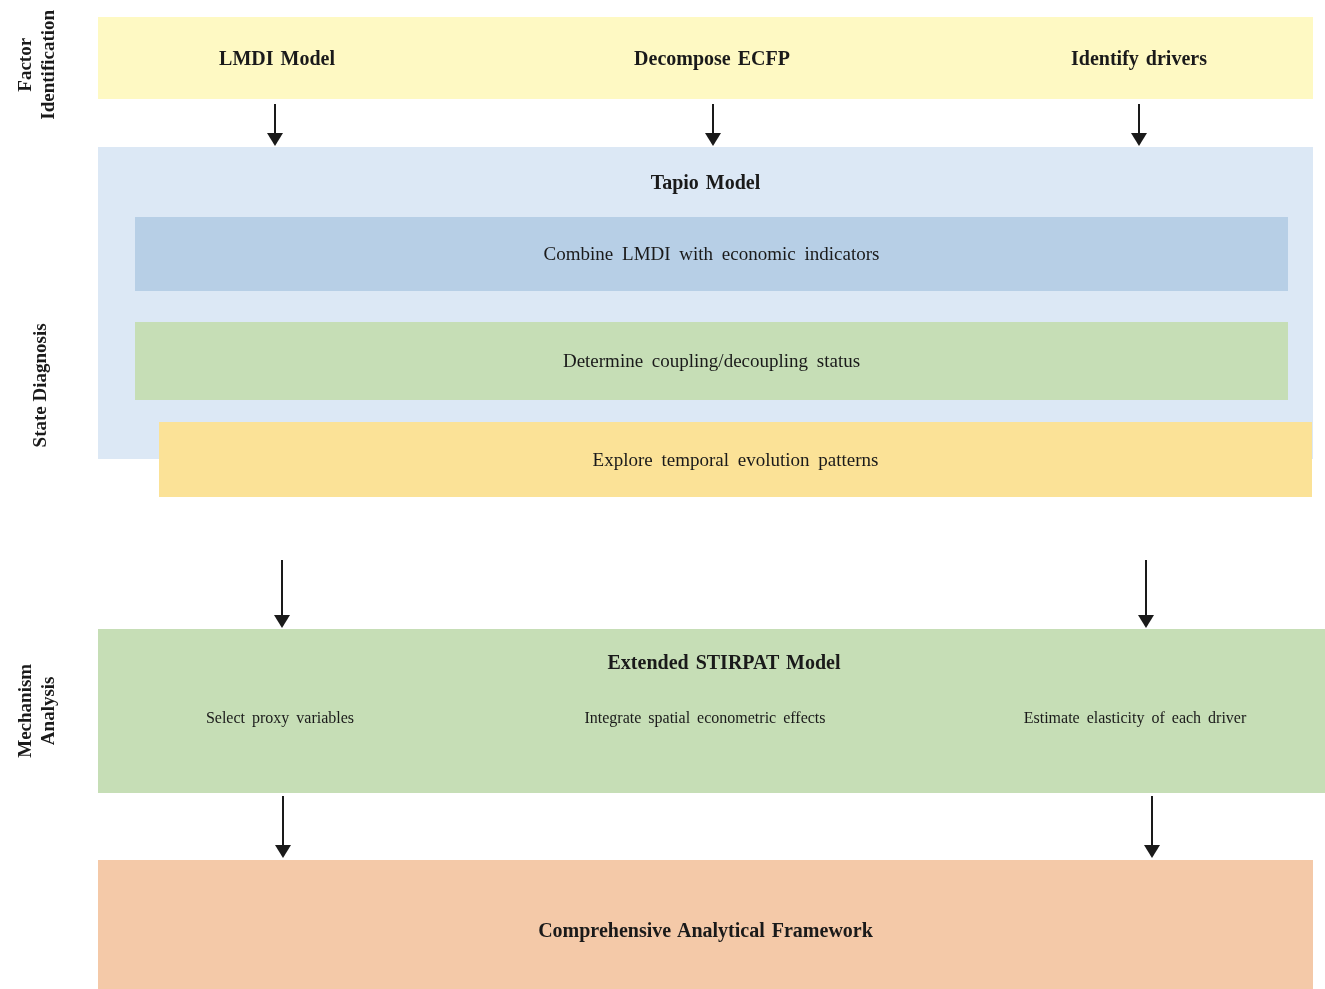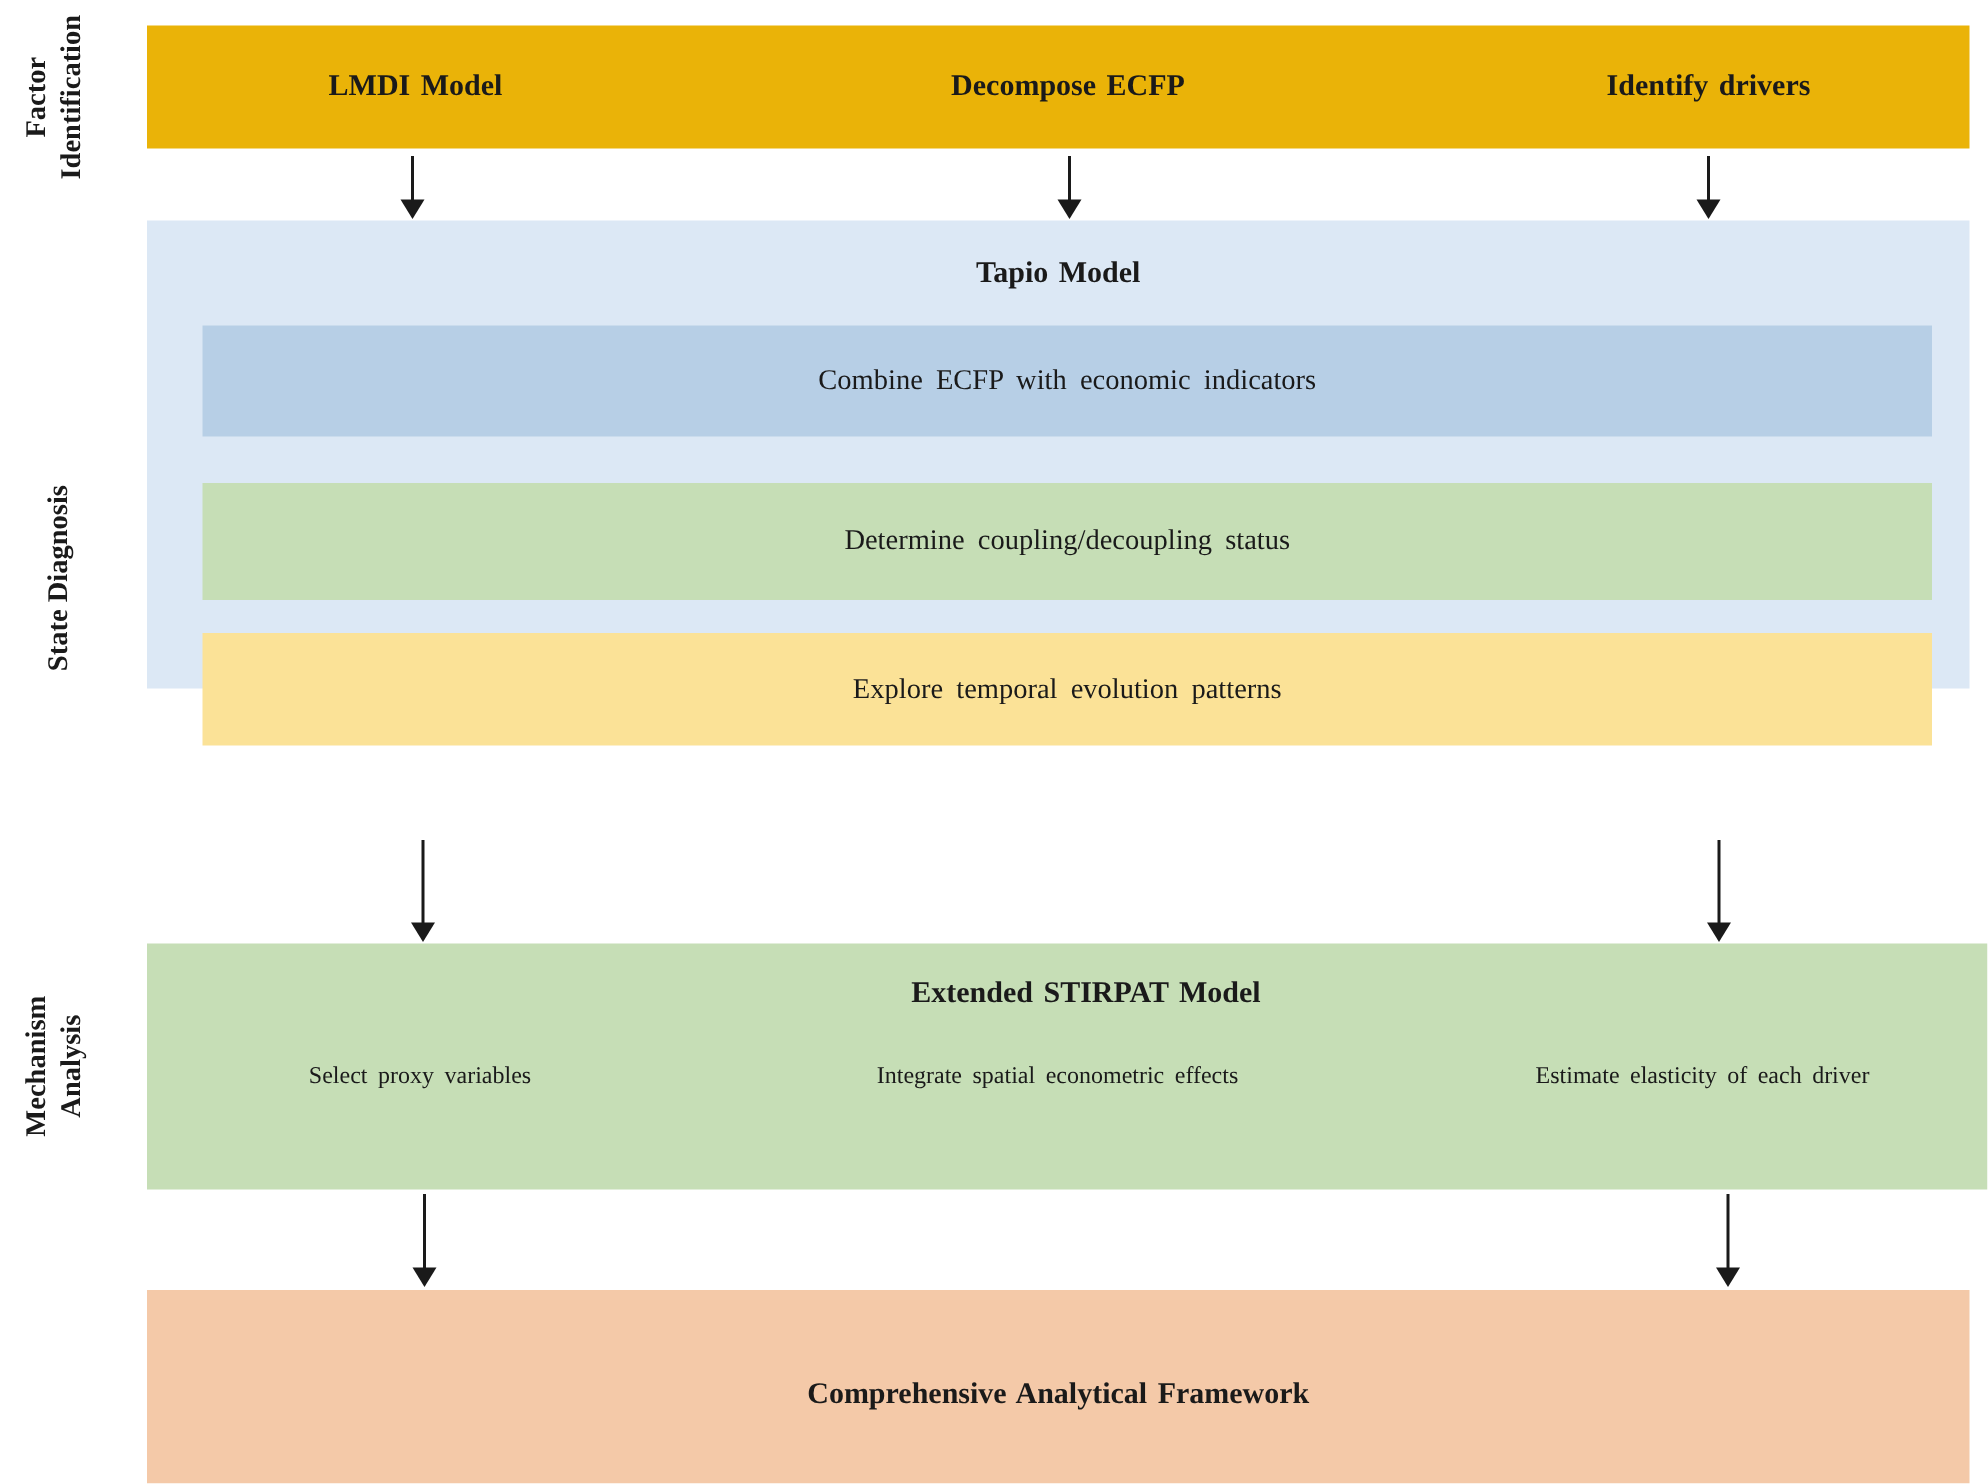--- a/index.html
+++ b/index.html
@@ -60,21 +60,21 @@
     left: 37px;
     width: 1153px;
     display: flex;
     align-items: center;
     justify-content: center;
     font-size: 19px;
     word-spacing: 4px;
   }
   .step-row.s0 { top: 70px;  height: 74px; }
   .step-row.s1 { top: 175px; height: 78px; }
-  .step-row.s2 { top: 275px; height: 75px; }
+  .step-row.s2 { top: 275px; height: 75px; margin-left: 24px; }
 
   .mech-item {
     position: absolute;
     top: 89px;
     transform: translate(-50%, -50%);
     font-size: 16px;
     white-space: nowrap;
     word-spacing: 3px;
   }
   .mech-item.i0 { left: 182px; }
@@ -110,21 +110,21 @@
 </style>
 </head>
 <body>
 
 <div class="canvas">
 
   <div class="vlabel factor">Factor Identification</div>
   <div class="vlabel state">State Diagnosis</div>
   <div class="vlabel mechanism">Mechanism Analysis</div>
 
-  <div class="band gray-bar" style="background-color: #eab308;">
+  <div class="band gray-bar" style="background-color: #fef9c3;">
     <span class="bar-item i0">LMDI Model</span>
     <span class="bar-item i1">Decompose ECFP</span>
     <span class="bar-item i2">Identify drivers</span>
   </div>
 
   <div class="arrow a1">
       <span class="shaft"></span>
       <span class="head"></span>
     </div>
   <div class="arrow a2">
@@ -132,21 +132,21 @@
       <span class="head"></span>
     </div>
   <div class="arrow a3">
       <span class="shaft"></span>
       <span class="head"></span>
     </div>
 
   <div class="band state-box" style="background-color: rgb(220, 232, 245);">
     <div class="panel-title">Tapio Model</div>
     <div class="step-row s0" style="background-color: rgb(183, 207, 230);">
-      <span>Combine ECFP with economic indicators</span>
+      <span>Combine LMDI with economic indicators</span>
     </div>
     <div class="step-row s1" style="background-color: rgb(198, 222, 182);">
       <span>Determine coupling/decoupling status</span>
     </div>
     <div class="step-row s2" style="background-color: rgb(251, 226, 151);">
       <span>Explore temporal evolution patterns</span>
     </div>
   </div>
 
   <div class="arrow a4">

